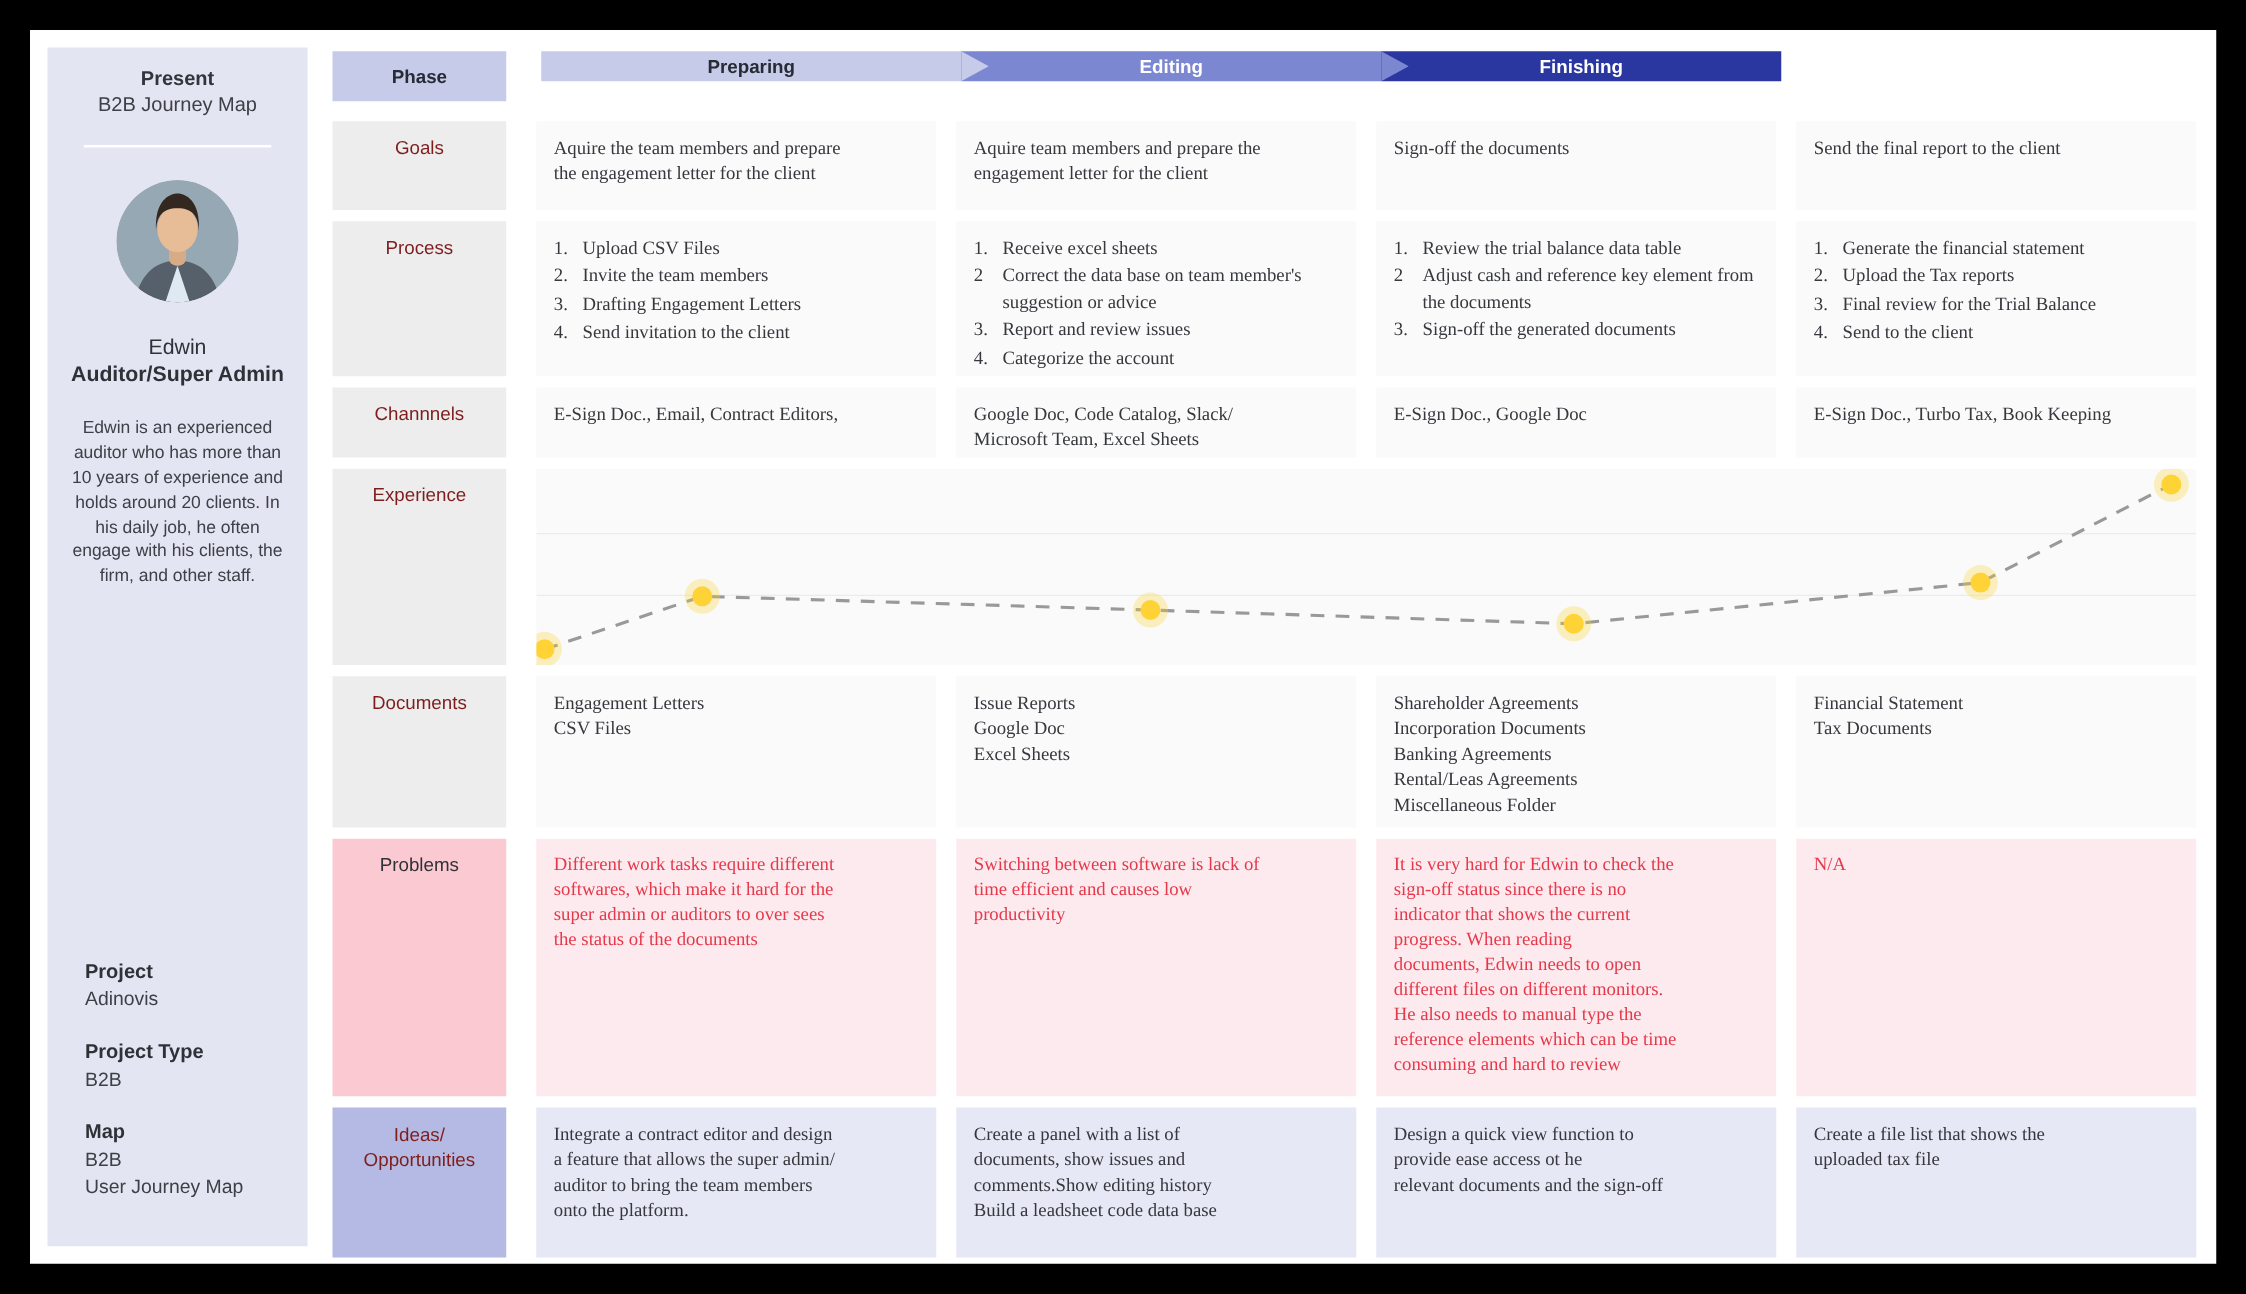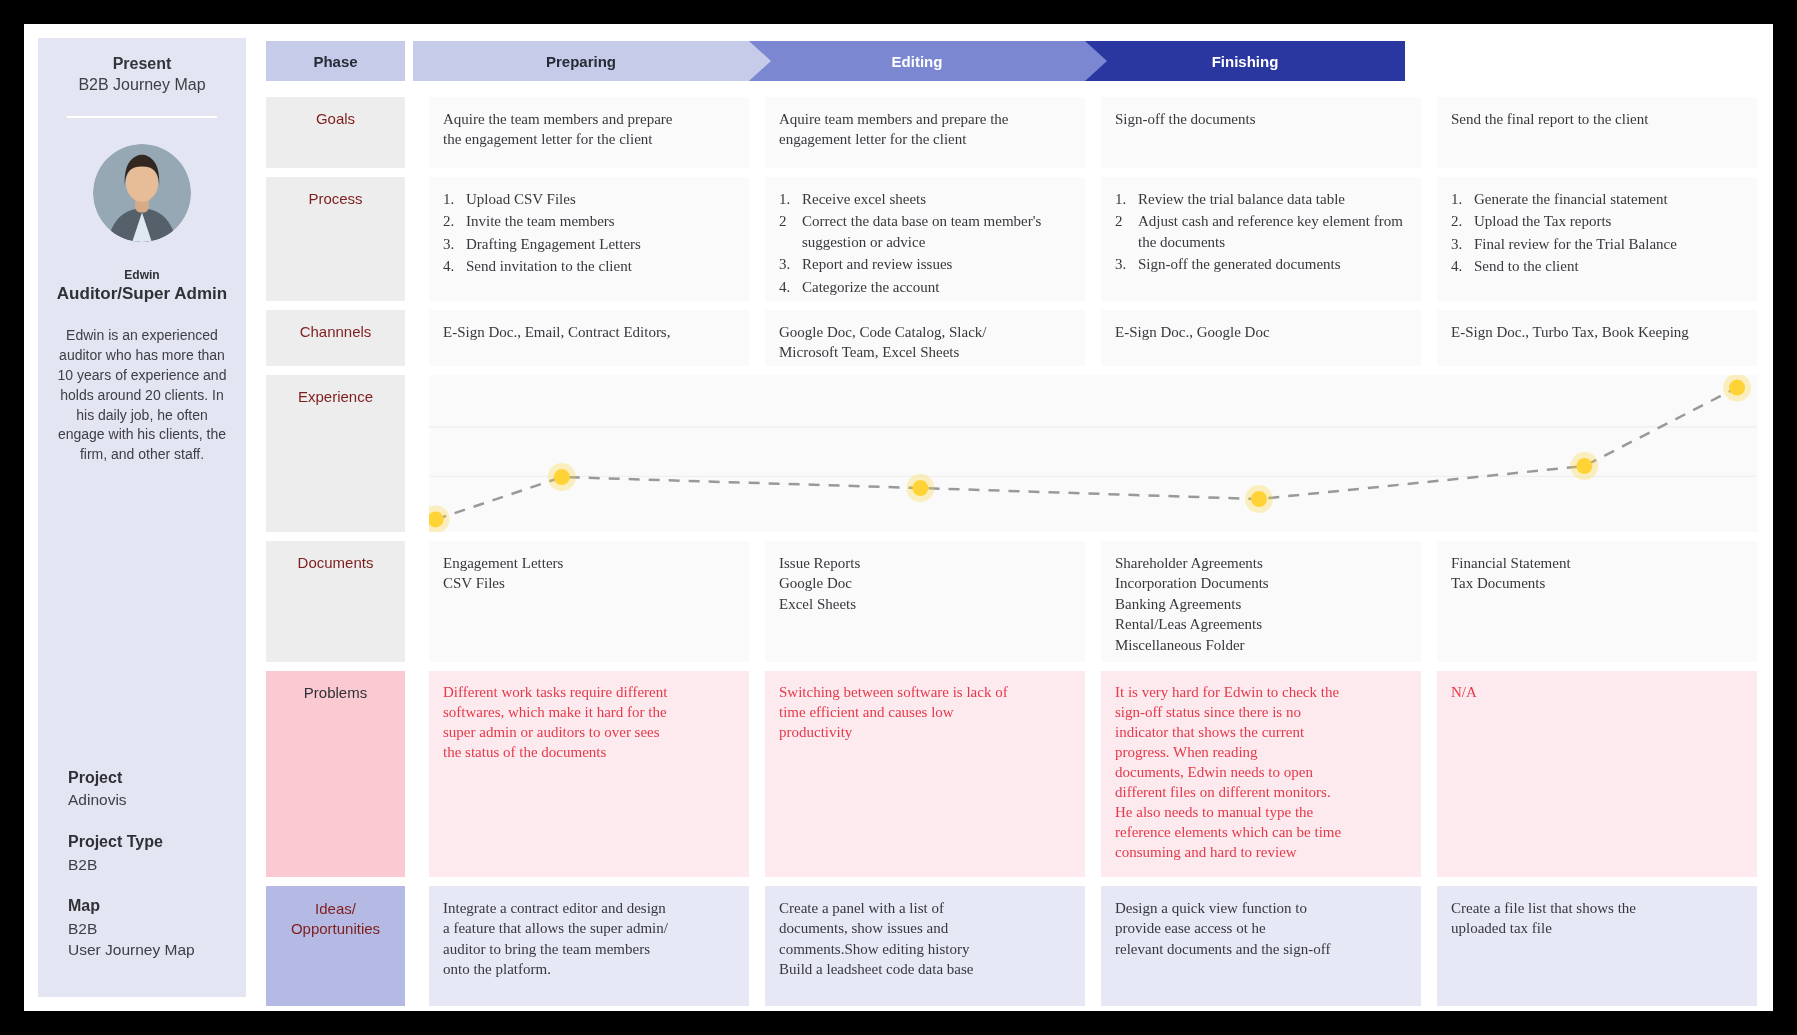--- a/index.html
+++ b/index.html
@@ -13,21 +13,21 @@
   
   .sidebar {
     position:absolute; left:14px; top:14px; width:208px; height:959px;
     background:#e4e5f2; text-align:center; color:#3d4046;
   }
   .sb-top { padding-top:17px; }
   .sb-present { font-weight:bold; font-size:16px; color:#32353b; }
   .sb-mapname { font-size:16px; margin-top:3px; }
   .sb-divider { width:150px; height:2px; background:#fff; margin:22px auto 0; }
   .avatar { width:98px; height:98px; border-radius:50%; margin:26px auto 0; display:block; }
-  .sb-name { margin-top:26px; font-weight:bold; font-size:12px; color:#2e3136; }
+  .sb-name { margin-top:26px; font-weight:normal; font-size:17px; color:#2e3136; }
   .sb-role { font-weight:bold; font-size:17px; color:#2e3136; margin-top:2px; }
   .sb-bio  { margin:22px 14px 0; font-size:14px; line-height:1.42; }
   .sb-bottom { position:absolute; bottom:36px; left:30px; right:10px; text-align:left; font-size:15.5px; line-height:1.4; }
   .sb-field { margin-top:20px; }
   .sb-field .fl { font-weight:bold; font-size:16px; color:#2e3136; }
 
   
   .main { position:absolute; left:242px; top:17px; width:1491px; }
   .row { display:flex; margin-bottom:9px; }
   .rlabel {
@@ -38,25 +38,25 @@
   .cell {
     width:320px; margin-right:16px; flex:none;
     background:#fafafa; padding:12px 14px;
     font-size:15px; line-height:1.36; color:#36383d;font-family:Liberation Serif, serif;
   }
   .cell:last-child { margin-right:0; }
 
   
   .header-row { margin-bottom:16px; height:40px; }
   .phase-label {
-    width:139px; margin-right:8px; flex:none; background:#c6cbe9; color:#272b36;
+    width:139px; margin-right:28px; flex:none; background:#c6cbe9; color:#272b36;
     font-weight:bold; font-size:15px; display:flex; align-items:center; justify-content:center;
   }
   .phases { display:flex; width:1328px; }
-  .seg { position:relative; height:40px; flex:none; display:flex; align-items:center; justify-content:center; font-weight:bold; font-size:15px; }
+  .seg { position:relative; height:24px; flex:none; display:flex; align-items:center; justify-content:center; font-weight:bold; font-size:15px; }
   .seg-1 { width:336px; background:#c6cbe9; color:#272b36; }
   .seg-2 { width:336px; background:#7b87d0; color:#fff; }
   .seg-3 { width:336px; background:#4254b6; color:#fff; }
   .seg-4 { width:320px; background:#2b37a0; color:#fff; }
   .point {
     position:absolute; left:100%; top:0; width:22px; height:100%;
     clip-path:polygon(0 0, 100% 50%, 0 100%); z-index:3;
   }
   .seg-1 .point { background:#c6cbe9; }
   .seg-2 .point { background:#7b87d0; }

